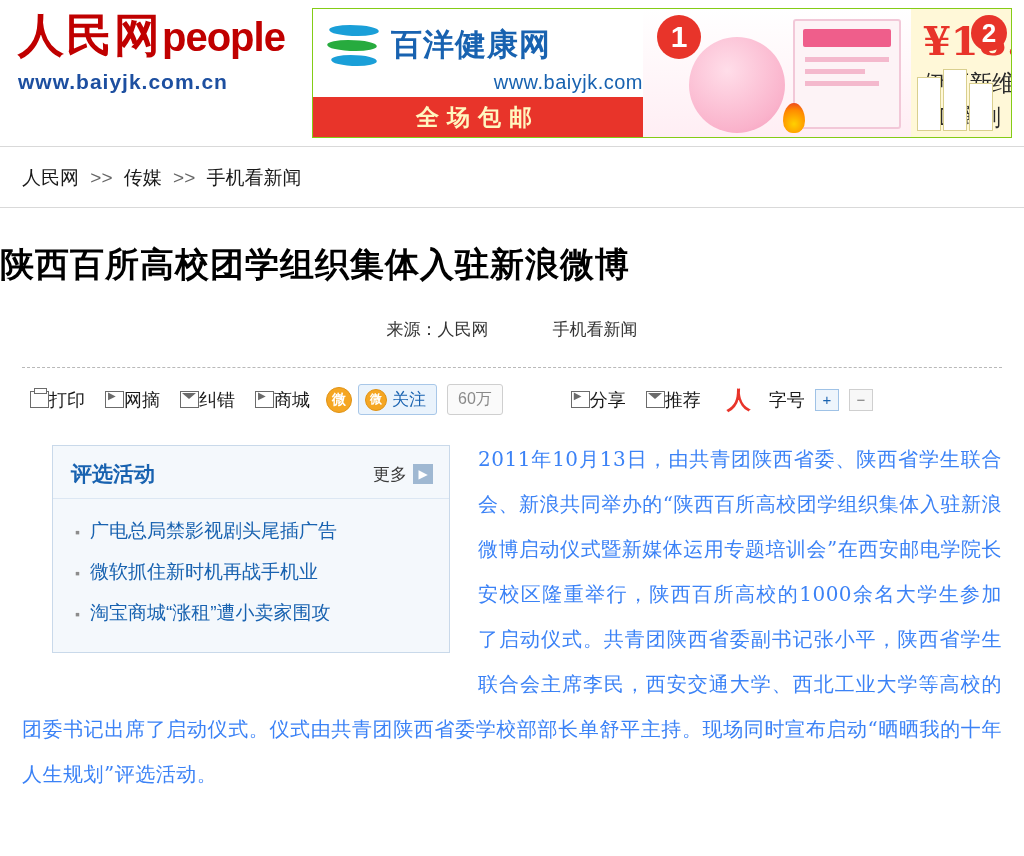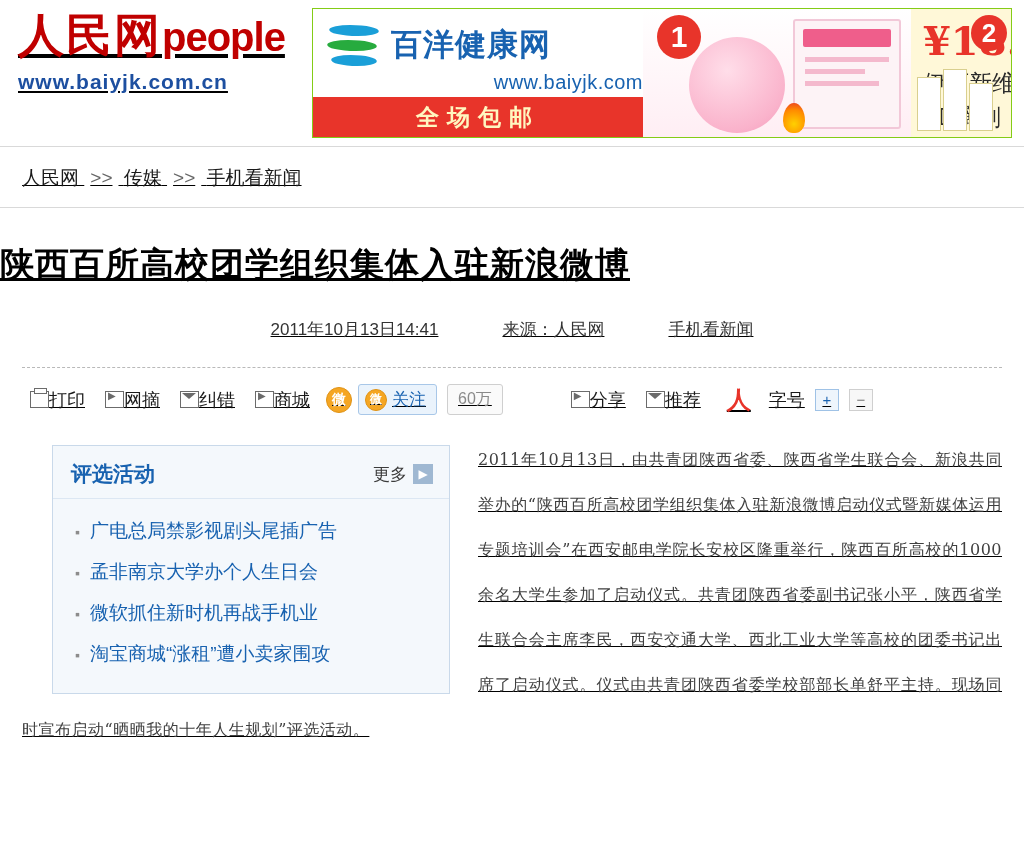--- a/index.html
+++ b/index.html
@@ -11,21 +11,20 @@
     width: 1024px;
     height: 856px;
     font-family: "Liberation Sans", sans-serif;
     color: #000;
     overflow: hidden;
   }
   .page {
     position: relative;
     width: 1024px;
     height: 771px;
-    text-decoration: underline;
   }
 
   
   .topbar {
     display: flex;
     align-items: flex-start;
     padding: 8px 0 0 0;
     height: 140px;
     box-sizing: border-box;
   }
@@ -426,23 +425,23 @@
     cursor: pointer;
   }
   .rec-list li:before {
     content: "\25AA";
     color: #8c8c8c;
     font-size: 14px;
     margin-right: 10px;
   }
   .article-body {
     font-family: "DejaVu Serif", serif;
-    font-size: 16px;
+    font-size: 20px;
     line-height: 45px;
-    color: #404040;
+    color: #3b82f6;
     text-align: justify;
     letter-spacing: 0.5px;
   }
   .article-body p { margin: 0 0 10px 0; }
 </style>
 </head>
 <body>
 
 <div class="page">
 
@@ -503,21 +502,20 @@
     <a href="#">人民网</a>
     <span class="sep">&gt;&gt;</span>
     <a href="#">传媒</a>
     <span class="sep">&gt;&gt;</span>
     <a href="#">手机看新闻</a>
   </div>
 
   <div class="article-head">
     <h1 class="headline">陕西百所高校团学组织集体入驻新浪微博</h1>
     <div class="meta">
-      <span>2011年10月13日14:41</span>
       <span>来源：人民网</span>
       <span>手机看新闻</span>
     </div>
   </div>
   <hr class="hr-dotted">
 
   <div class="toolbar">
     <span class="tool">
       <span class="gi print"></span>
       <span>打印</span>
@@ -560,21 +558,20 @@
     <div class="recommend-box">
       <div class="rec-head">
         <span class="rec-title">评选活动</span>
         <span class="rec-more">
           <span>更多</span>
           <span class="chev">▶</span>
         </span>
       </div>
       <ul class="rec-list">
         <li>广电总局禁影视剧头尾插广告</li>
-        <li>孟非南京大学办个人生日会</li>
         <li>微软抓住新时机再战手机业</li>
         <li>淘宝商城“涨租”遭小卖家围攻</li>
       </ul>
     </div>
 
     <div class="article-body">
       <p>2011年10月13日，由共青团陕西省委、陕西省学生联合会、新浪共同举办的“陕西百所高校团学组织集体入驻新浪微博启动仪式暨新媒体运用专题培训会”在西安邮电学院长安校区隆重举行，陕西百所高校的1000余名大学生参加了启动仪式。共青团陕西省委副书记张小平，陕西省学生联合会主席李民，西安交通大学、西北工业大学等高校的团委书记出席了启动仪式。仪式由共青团陕西省委学校部部长单舒平主持。现场同时宣布启动“晒晒我的十年人生规划”评选活动。</p>
     </div>
   </div>
 

